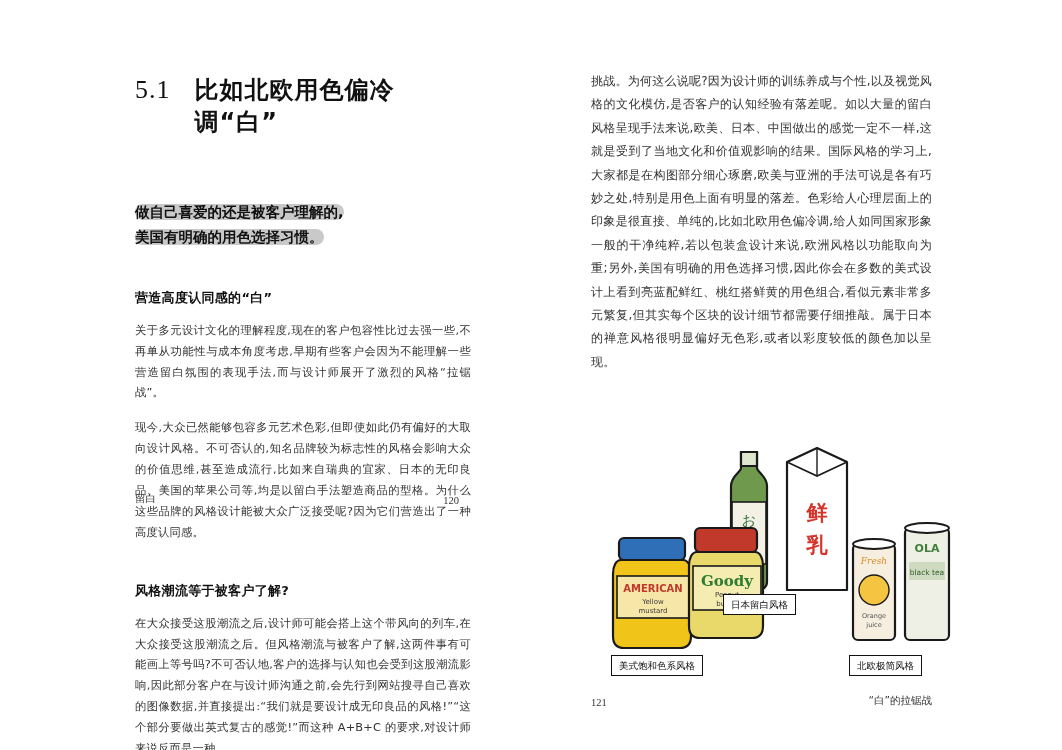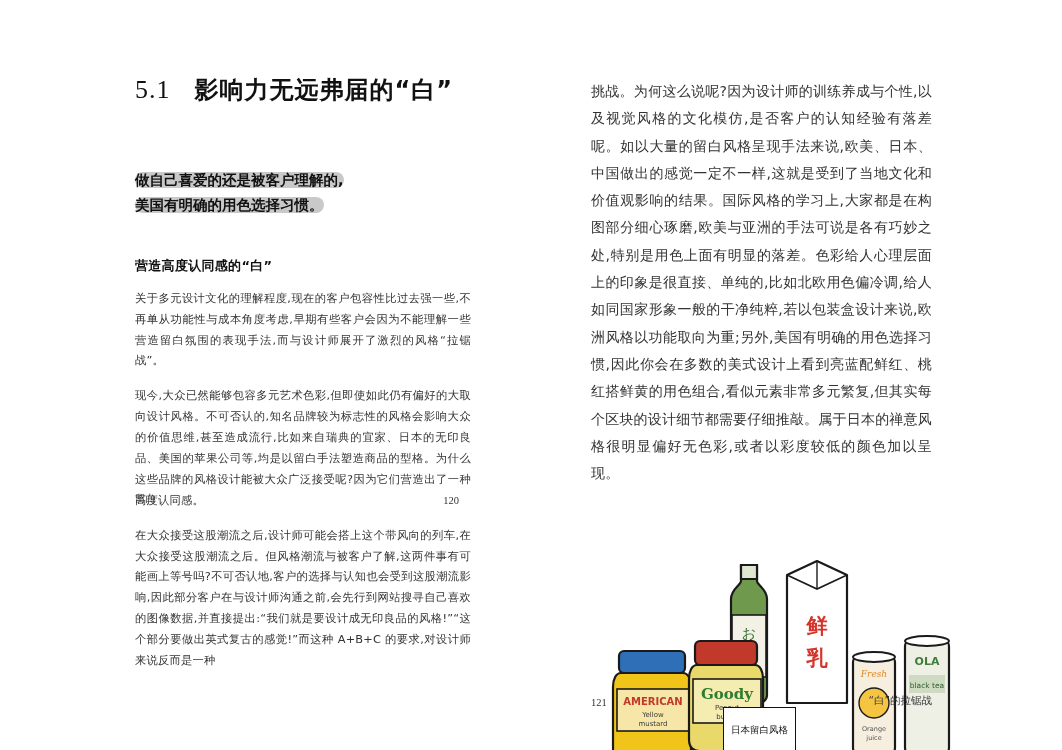--- a/index.html
+++ b/index.html
@@ -85,22 +85,22 @@
   .body-p {
     margin-top: 14px;
     font-size: 11.3px;
     line-height: 1.85;
     text-align: justify;
     color: #333;
     font-family: "DejaVu Sans", sans-serif;
     letter-spacing: 0.2px;
   }
   .page-right .body-p {
-    margin-top: 16px;
-    font-size: 14px;
+    margin-top: 8px;
+    font-size: 12px;
     line-height: 1.95;
   }
 
   
   .footer {
     position: absolute;
     bottom: 42px;
     font-size: 10.5px;
     color: #333;
     font-family: "DejaVu Sans", sans-serif;
@@ -117,50 +117,51 @@
     height: 300px;
     width: 100%;
   }
   .caption {
     position: absolute;
     border: 1px solid #111;
     background: #fff;
     font-size: 9.5px;
     font-family: "DejaVu Sans", sans-serif;
     color: #111;
-    padding: 16px 7px;
+    padding: 4px 7px;
     white-space: nowrap;
     text-align: left;
     line-height: 1.2;
   }
   .cap-jp { left: 132px; top: 184px; }
   .cap-us { left: 20px; top: 245px; }
   .cap-nordic { left: 258px; top: 245px; }
 </style>
 </head>
 <body>
 
 <div class="spread">
 
   <div class="page page-left">
 
     <div class="chapter-head">
       <span class="chapter-num">5.1</span>
-      <span class="chapter-title">影响力无远弗届的“白”</span>
+      <span class="chapter-title">比如北欧用色偏冷调“白”</span>
     </div>
 
     <div class="lead">
       <span class="ln"><span class="hl">做自己喜爱的还是被客户理解的,</span></span>
       <span class="ln"><span class="hl">美国有明确的用色选择习惯。</span></span>
     </div>
 
     <div class="subhead">营造高度认同感的“白”</div>
     <p class="body-p">关于多元设计文化的理解程度,现在的客户包容性比过去强一些,不再单从功能性与成本角度考虑,早期有些客户会因为不能理解一些营造留白氛围的表现手法,而与设计师展开了激烈的风格“拉锯战”。</p>
     <p class="body-p">现今,大众已然能够包容多元艺术色彩,但即使如此仍有偏好的大取向设计风格。不可否认的,知名品牌较为标志性的风格会影响大众的价值思维,甚至造成流行,比如来自瑞典的宜家、日本的无印良品、美国的苹果公司等,均是以留白手法塑造商品的型格。为什么这些品牌的风格设计能被大众广泛接受呢?因为它们营造出了一种高度认同感。</p>
 
+    <div class="subhead">风格潮流等于被客户了解?</div>
     <p class="body-p">在大众接受这股潮流之后,设计师可能会搭上这个带风向的列车,在大众接受这股潮流之后。但风格潮流与被客户了解,这两件事有可能画上等号吗?不可否认地,客户的选择与认知也会受到这股潮流影响,因此部分客户在与设计师沟通之前,会先行到网站搜寻自己喜欢的图像数据,并直接提出:“我们就是要设计成无印良品的风格!”“这个部分要做出英式复古的感觉!”而这种 A+B+C 的要求,对设计师来说反而是一种</p>
 
     <div class="footer footer-left-label">留白</div>
     <div class="footer footer-left-num">120</div>
   </div>
 
   <div class="page page-right">
 
     <p class="body-p">挑战。为何这么说呢?因为设计师的训练养成与个性,以及视觉风格的文化模仿,是否客户的认知经验有落差呢。如以大量的留白风格呈现手法来说,欧美、日本、中国做出的感觉一定不一样,这就是受到了当地文化和价值观影响的结果。国际风格的学习上,大家都是在构图部分细心琢磨,欧美与亚洲的手法可说是各有巧妙之处,特别是用色上面有明显的落差。色彩给人心理层面上的印象是很直接、单纯的,比如北欧用色偏冷调,给人如同国家形象一般的干净纯粹,若以包装盒设计来说,欧洲风格以功能取向为重;另外,美国有明确的用色选择习惯,因此你会在多数的美式设计上看到亮蓝配鲜红、桃红搭鲜黄的用色组合,看似元素非常多元繁复,但其实每个区块的设计细节都需要仔细推敲。属于日本的禅意风格很明显偏好无色彩,或者以彩度较低的颜色加以呈现。</p>
 

